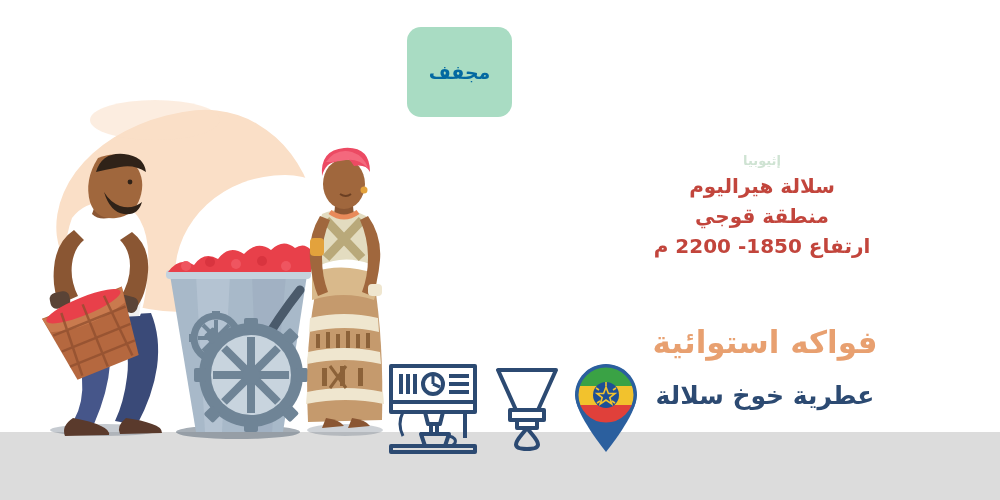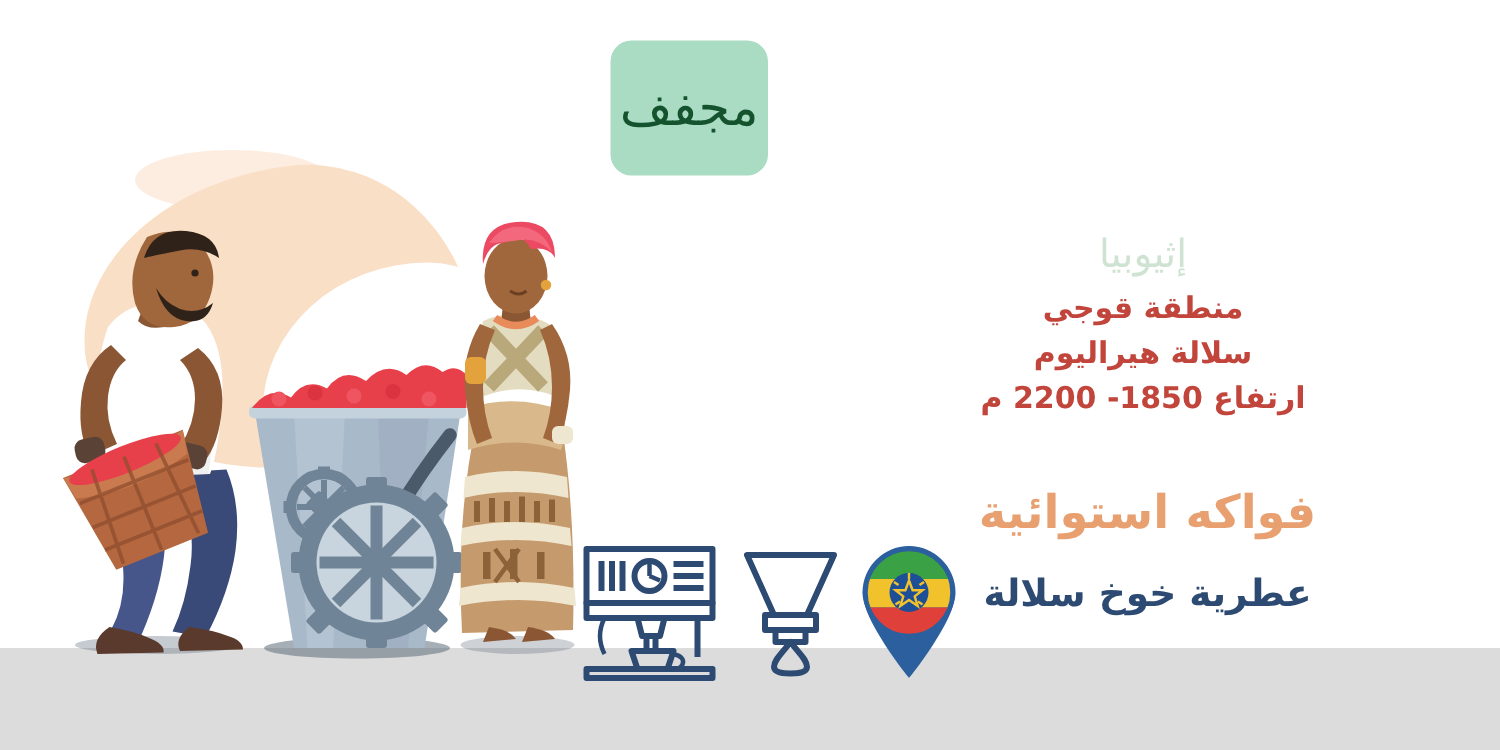--- a/index.html
+++ b/index.html
@@ -43,21 +43,21 @@
 
   
   .badge{
     position:absolute;left:407px;top:27px;width:105px;height:90px;
     background:#a9dcc3;
     border-radius:14px;
     display:flex;align-items:center;justify-content:center;
     z-index:4;
   }
   .badge-text{
-    color:#14532d;font-size:34px;font-weight:normal;letter-spacing:0;
+    color:#0369a1;font-size:19px;font-weight:bold;letter-spacing:0;
     direction:rtl;
   }
   .banner{
     position:absolute;left:490px;top:37px;width:402px;height:68px;
     background:#e8e2dc;
     border-radius:16px;
     display:flex;align-items:center;justify-content:center;
     z-index:3;
   }
   .banner-text{
@@ -66,21 +66,21 @@
   }
   .banner-text .latin{font-family:"Liberation Sans",sans-serif;letter-spacing:1px;}
 
   
   .info{
     position:absolute;right:108px;top:152px;
     text-align:center;direction:rtl;
     width:260px;
   }
   .info-country{
-    color:#cfe3d3;font-size:26px;font-weight:normal;line-height:1.45;
+    color:#cfe3d3;font-size:13px;font-weight:bold;line-height:1.45;
   }
   .info-line{
     color:#c2453c;font-size:20px;font-weight:bold;line-height:1.5;
     white-space:nowrap;
   }
 
   
   .flavour{
     position:absolute;right:90px;top:322px;
     text-align:center;direction:rtl;width:290px;font-weight:bold;
@@ -277,22 +277,22 @@
     </g>
   </svg>
 
   <div class="badge">
     <span class="badge-text">مجفف</span>
   </div>
 
 
   <div class="info">
     <div class="info-country">إثيوبيا</div>
+    <div class="info-line">سلالة هيراليوم</div>
     <div class="info-line">منطقة قوجي</div>
-    <div class="info-line">سلالة هيراليوم</div>
     <div class="info-line">ارتفاع 1850- 2200 م</div>
   </div>
 
   <div class="flavour">
     <div class="flavour-main">فواكه استوائية</div>
     <div class="flavour-notes">عطرية خوخ  سلالة</div>
   </div>
 
   <div class="icons">
 

